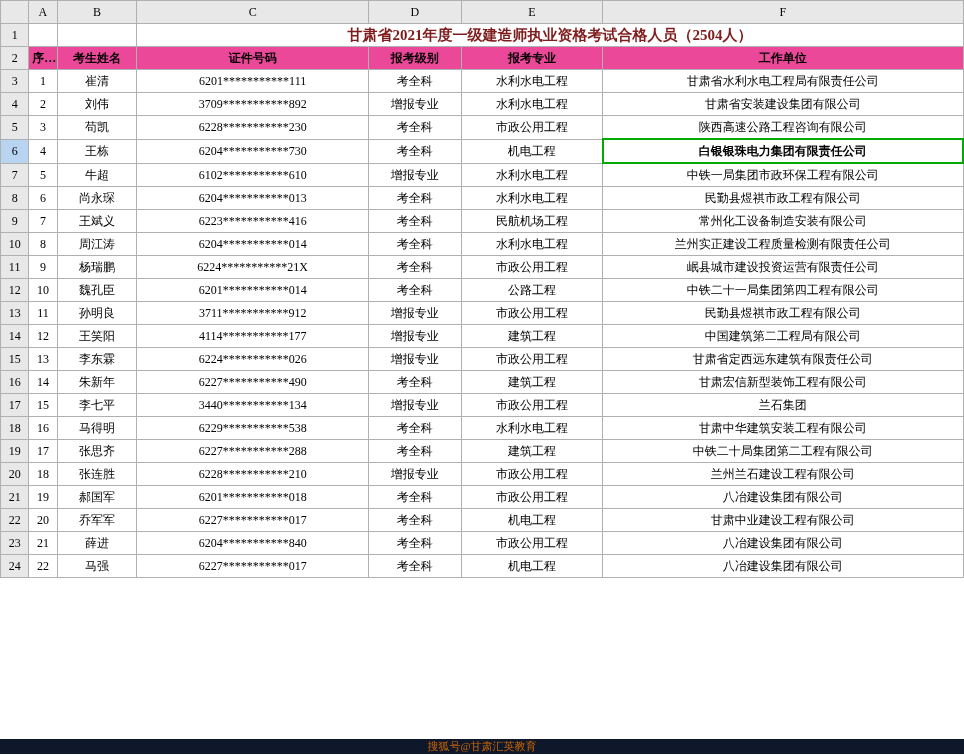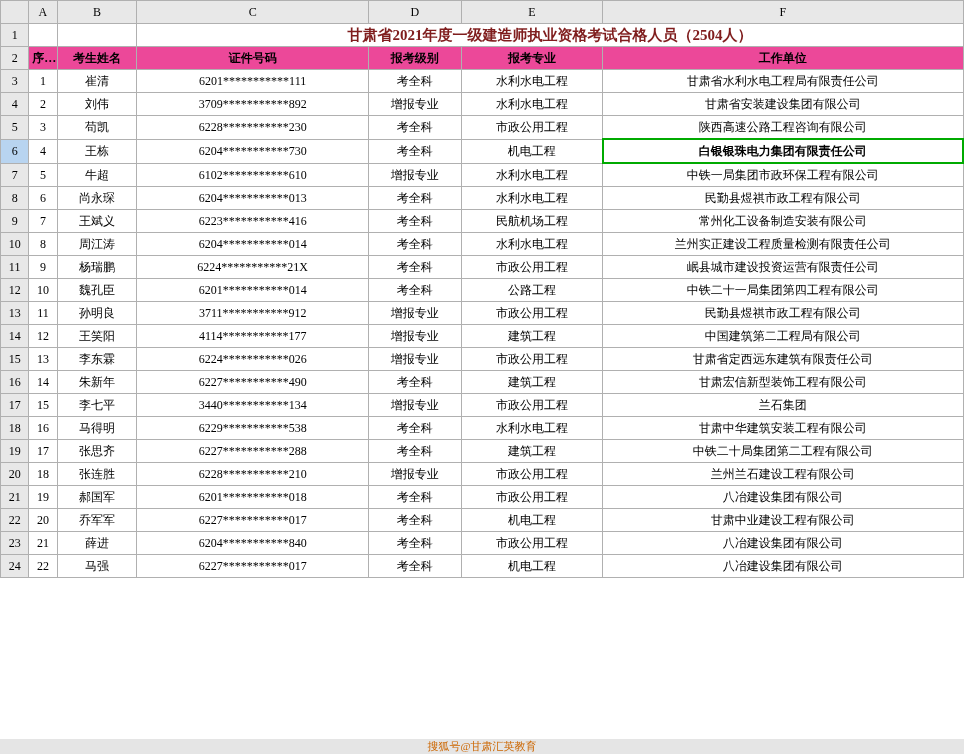--- a/index.html
+++ b/index.html
@@ -109,21 +109,21 @@
 
     
     .watermark {
       position: absolute;
       bottom: 2px;
       left: 0;
       right: 0;
       text-align: center;
       font-size: 11px;
       color: #cc6600;
-      background: #e5e5e5;
+      background: #0f172a;
     }
 
     
     .corner-cell {
       background: #e8e8e8;
       border: 1px solid #b0b0b0;
       width: 22px;
     }
   </style>
 </head>

